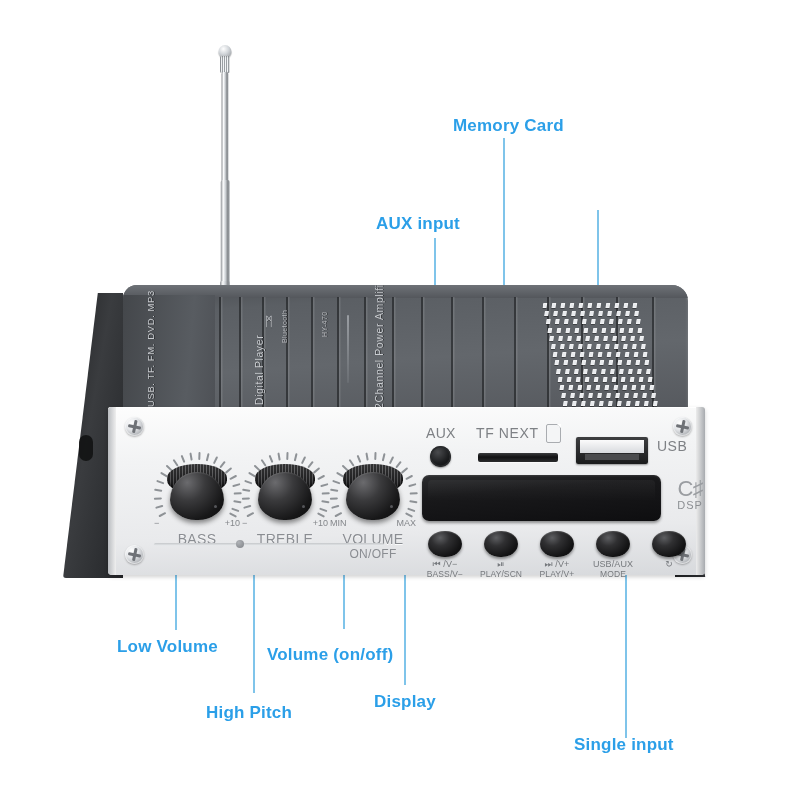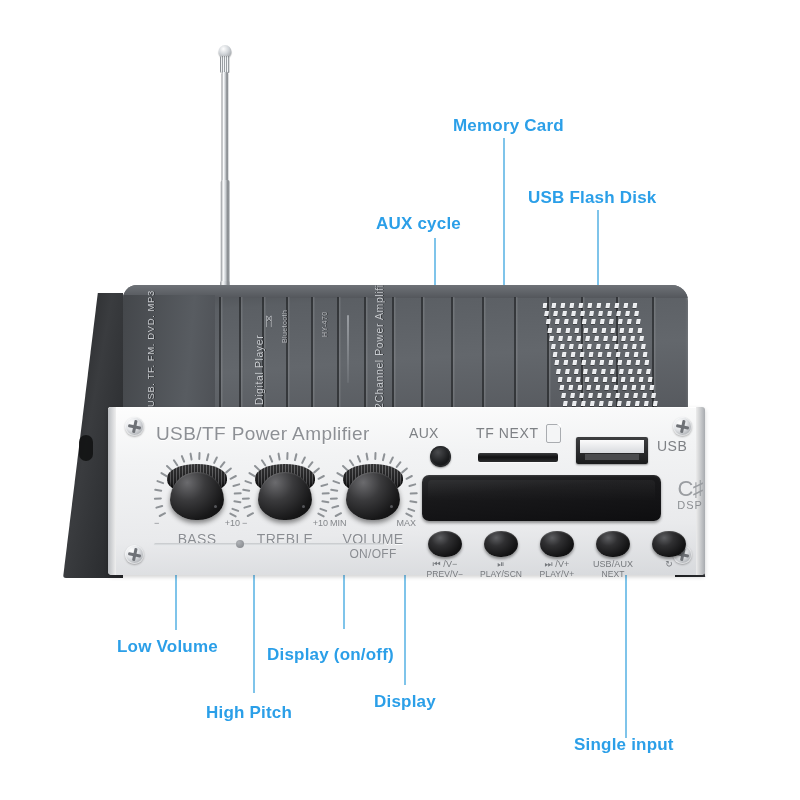--- a/index.html
+++ b/index.html
@@ -215,21 +215,21 @@
     position:absolute;left:46px;top:136px;width:230px;height:3px;
     background:linear-gradient(180deg,#c4c7ca,#eceef0);
     border-radius:2px;
   }
   #groove-dot{
     position:absolute;left:128px;top:133px;width:8px;height:8px;border-radius:50%;
     background:radial-gradient(circle at 35% 30%,#b0b3b7,#7e8186);
   }
 
   
-  #aux-label{position:absolute;left:301px;top:18px;font-size:14px;color:#7e8185;letter-spacing:.3px;}
+  #aux-label{position:absolute;left:318px;top:18px;font-size:14px;color:#7e8185;letter-spacing:.3px;}
   #aux-jack{
     position:absolute;left:322px;top:39px;width:21px;height:21px;border-radius:50%;
     background:radial-gradient(circle at 38% 30%,#4a4b4e 0%,#1c1d1f 55%,#09090a 100%);
     box-shadow:0 1px 2px rgba(0,0,0,.45), inset 0 0 0 1.5px #2a2b2d;
   }
   #tf-label{position:absolute;left:368px;top:18px;font-size:14px;color:#7e8185;letter-spacing:.6px;}
   #tf-icon{
     position:absolute;left:438px;top:17px;width:13px;height:17px;
     border:1.3px solid #a9acb0;border-radius:2px 4px 2px 2px;
     background:#f4f5f6;
@@ -300,25 +300,24 @@
   <div class="leader" style="left:503px;top:138px;height:316px;"></div>
   <div class="leader" style="left:597px;top:210px;height:234px;"></div>
   <div class="leader" style="left:434px;top:238px;height:210px;"></div>
   <div class="leader" style="left:175px;top:525px;height:105px;"></div>
   <div class="leader" style="left:253px;top:528px;height:165px;"></div>
   <div class="leader" style="left:343px;top:528px;height:101px;"></div>
   <div class="leader" style="left:404px;top:508px;height:177px;"></div>
   <div class="leader" style="left:625px;top:570px;height:168px;"></div>
 
   <div class="callout" style="left:453px;top:116px;">Memory Card</div>
-  <div class="callout" style="left:528px;top:188px;">USB Flash Disk</div>
-  <div class="callout" style="left:376px;top:214px;">AUX cycle</div>
+  <div class="callout" style="left:376px;top:214px;">AUX input</div>
   <div class="callout" style="left:117px;top:637px;">Low Volume</div>
   <div class="callout" style="left:206px;top:703px;">High Pitch</div>
-  <div class="callout" style="left:267px;top:645px;">Display (on/off)</div>
+  <div class="callout" style="left:267px;top:645px;">Volume (on/off)</div>
   <div class="callout" style="left:374px;top:692px;">Display</div>
   <div class="callout" style="left:574px;top:735px;">Single input</div>
 
   <div id="device">
 
     <div class="foot" id="foot-left"></div>
     <div id="foot-left-notch"></div>
     <div class="foot" id="foot-right"></div>
 
     <div id="antenna">
@@ -533,21 +532,20 @@
 
     <div id="face">
       <div id="face-left-edge"></div>
       <div id="face-right-edge"></div>
 
       <div class="screw" style="left:17px;top:10px;"></div>
       <div class="screw" style="left:17px;top:138px;"></div>
       <div class="screw" style="left:565px;top:10px;"></div>
       <div class="screw" style="left:565px;top:138px;"></div>
 
-      <div id="brand">USB/TF Power Amplifier</div>
 
       <div class="knob-wrap" style="left:45px;top:45px;">
         <div class="ticks">
           <div class="tick" style="transform:rotate(-118deg);"></div>
             <div class="tick" style="transform:rotate(-106deg);"></div>
           <div class="tick" style="transform:rotate(-94deg);"></div>
             <div class="tick" style="transform:rotate(-82deg);"></div>
           <div class="tick" style="transform:rotate(-70deg);"></div>
             <div class="tick" style="transform:rotate(-58deg);"></div>
           <div class="tick" style="transform:rotate(-46deg);"></div>
@@ -680,33 +678,33 @@
       </div>
 
       <div class="btn" style="left:320px;top:124px;"></div>
       <div class="btn" style="left:376px;top:124px;"></div>
       <div class="btn" style="left:432px;top:124px;"></div>
       <div class="btn" style="left:488px;top:124px;"></div>
       <div class="btn" style="left:544px;top:124px;"></div>
 
       <div class="btn-txt" style="left:299px;top:152px;">
         <span class="l1">⏮ /V−</span>
-        <span class="l2">PREV/V−</span>
+        <span class="l2">BASS/V−</span>
       </div>
       <div class="btn-txt" style="left:355px;top:152px;">
         <span class="l1">⏯</span>
         <span class="l2">PLAY/SCN</span>
       </div>
       <div class="btn-txt" style="left:411px;top:152px;">
         <span class="l1">⏭ /V+</span>
         <span class="l2">PLAY/V+</span>
       </div>
       <div class="btn-txt" style="left:467px;top:152px;">
         <span class="l1">USB/AUX</span>
-        <span class="l2">NEXT</span>
+        <span class="l2">MODE</span>
       </div>
       <div class="btn-txt" style="left:523px;top:152px;">
         <span class="l1">↻</span>
         <span class="l2"></span>
       </div>
 
     </div>
   </div>
 </div>
 

